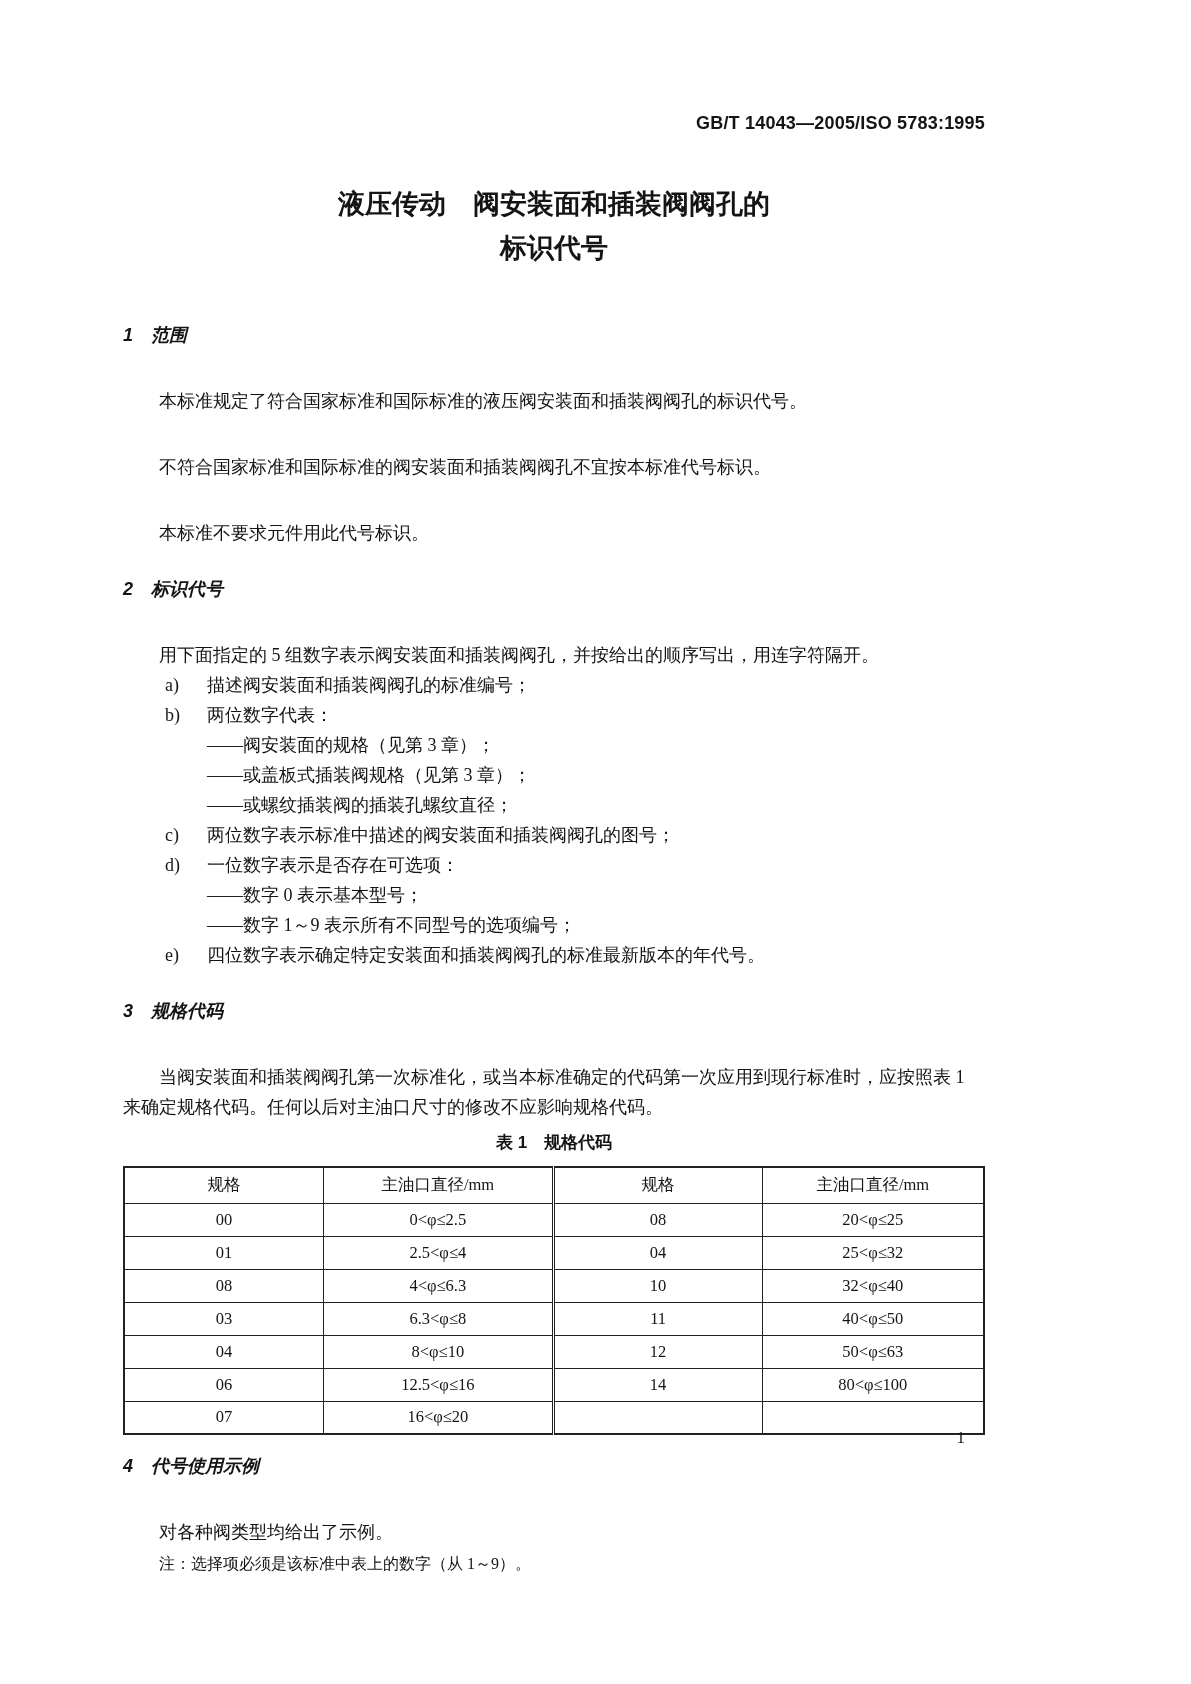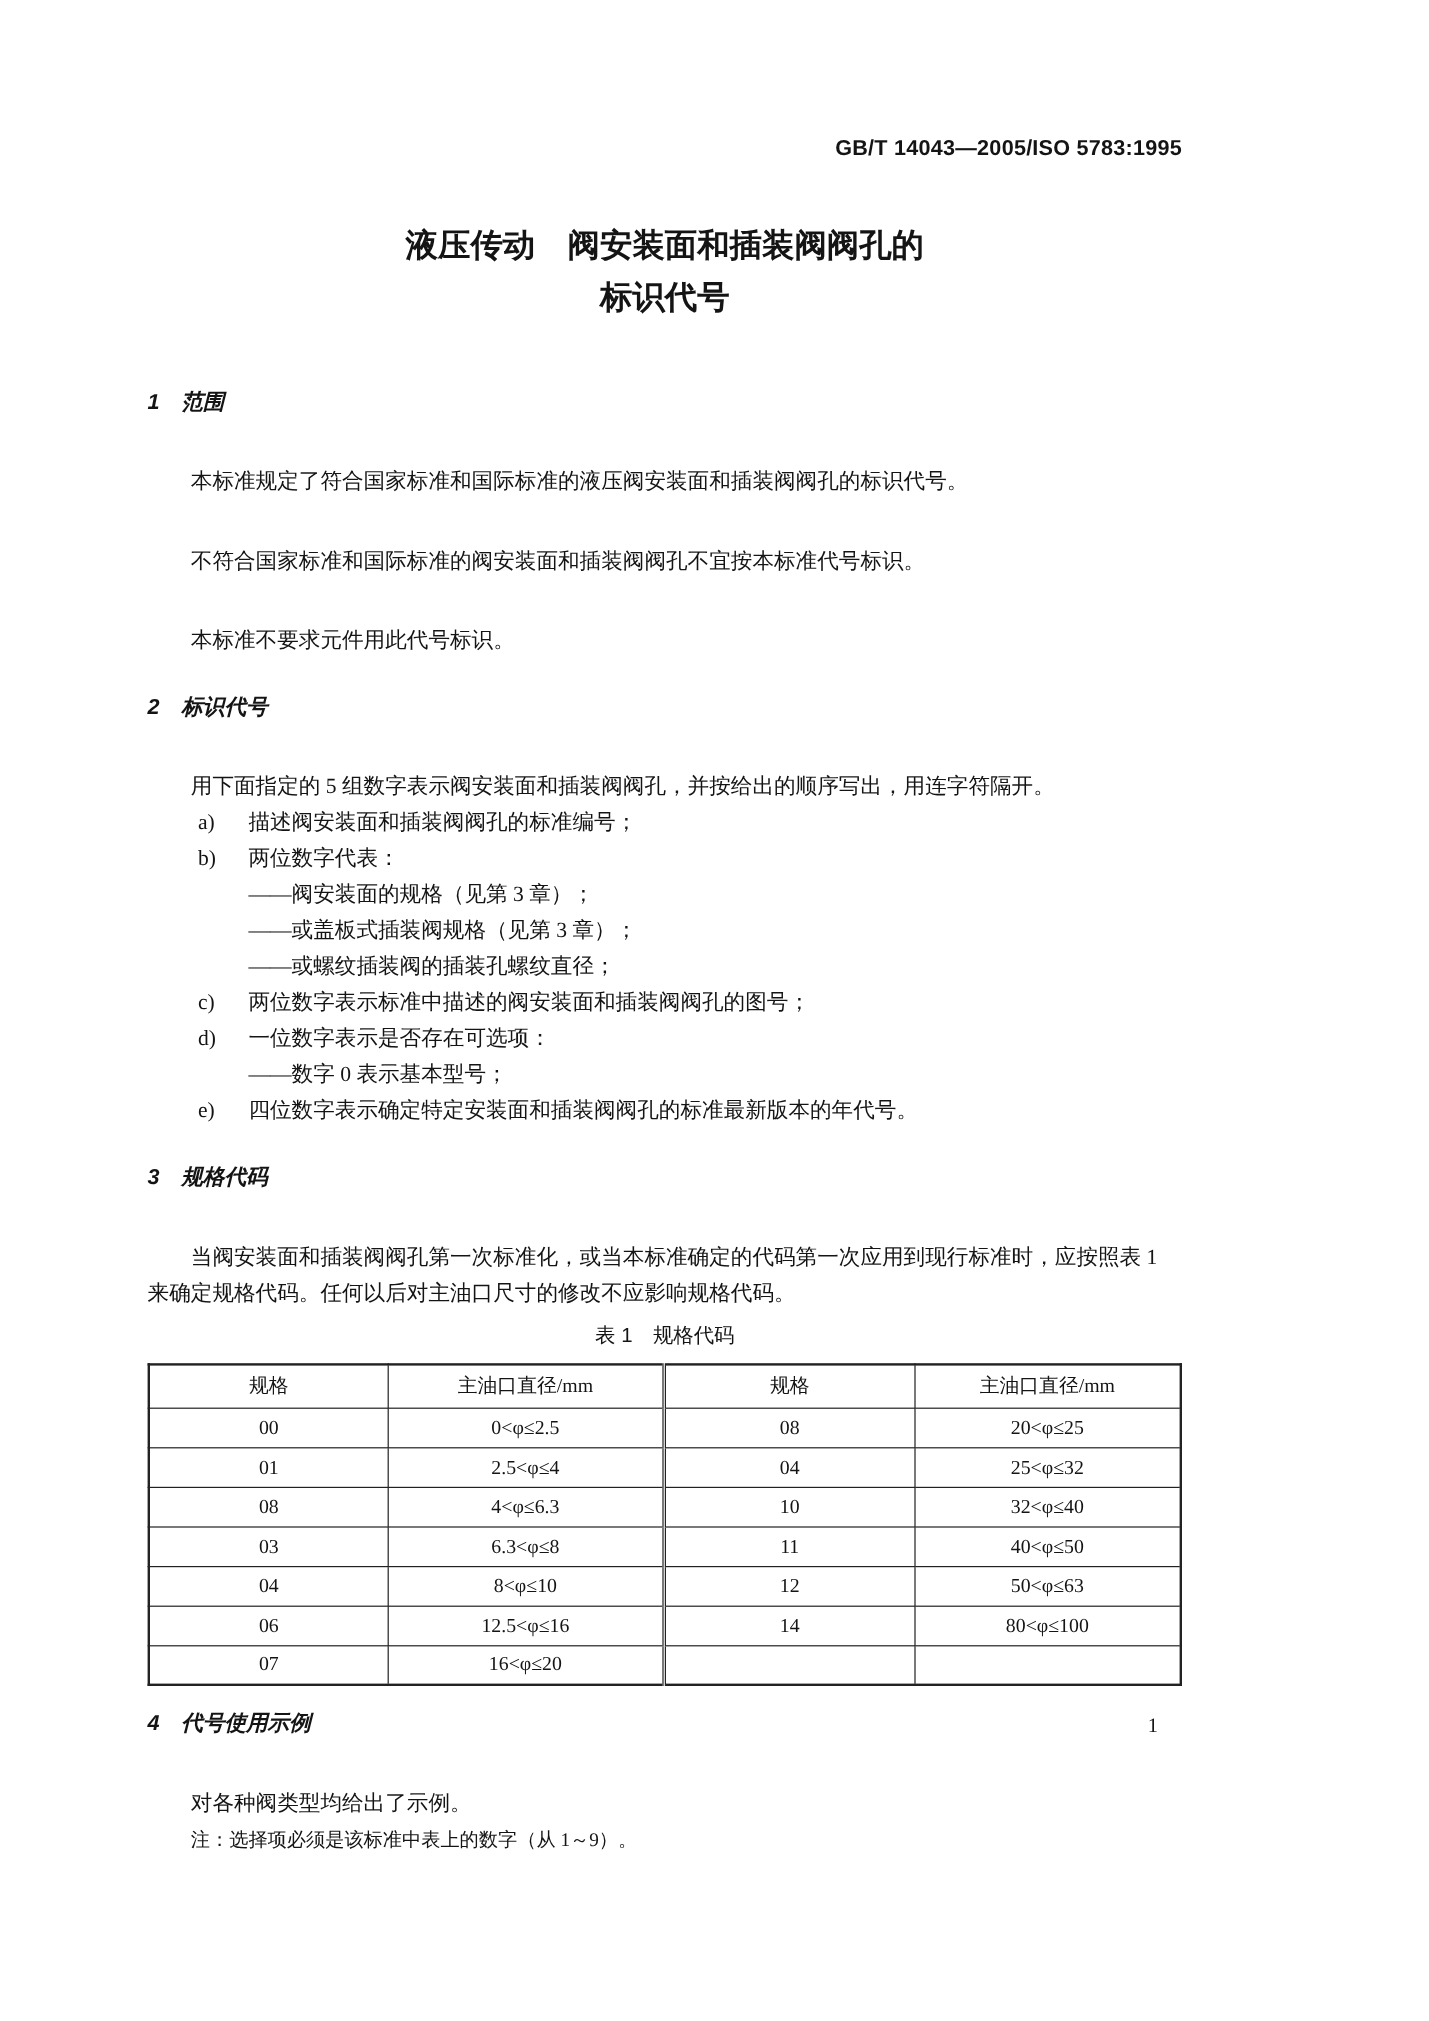--- a/index.html
+++ b/index.html
@@ -62,21 +62,21 @@
   .sub-item {
     padding-left:84px;
     line-height:30px;
   }
 
   .table-caption {
     margin-top:8px;
     margin-bottom:10px;
     text-align:center;
     font-family:"Liberation Sans","DejaVu Sans",sans-serif;
-    font-weight:normal;
+    font-weight:bold;
     font-size:17px;
     line-height:26px;
   }
 
   table.spec-table {
     width:100%;
     border-collapse:collapse;
     border:2px solid #222;
     font-size:16.5px;
   }
@@ -159,20 +159,21 @@
       <div class="list-item">
         <span class="li-label">c)</span>
         <span class="li-text">两位数字表示标准中描述的阀安装面和插装阀阀孔的图号；</span>
       </div>
 
       <div class="list-item">
         <span class="li-label">d)</span>
         <span class="li-text">一位数字表示是否存在可选项：</span>
       </div>
       <div class="sub-item">——数字 0 表示基本型号；</div>
+      <div class="sub-item">——数字 1～9 表示所有不同型号的选项编号；</div>
 
       <div class="list-item">
         <span class="li-label">e)</span>
         <span class="li-text">四位数字表示确定特定安装面和插装阀阀孔的标准最新版本的年代号。</span>
       </div>
     </div>
 
     <div class="section sec-gap">
       <div class="sec-heading">
         <span class="sec-num">3</span><span class="sec-title">规格代码</span>

